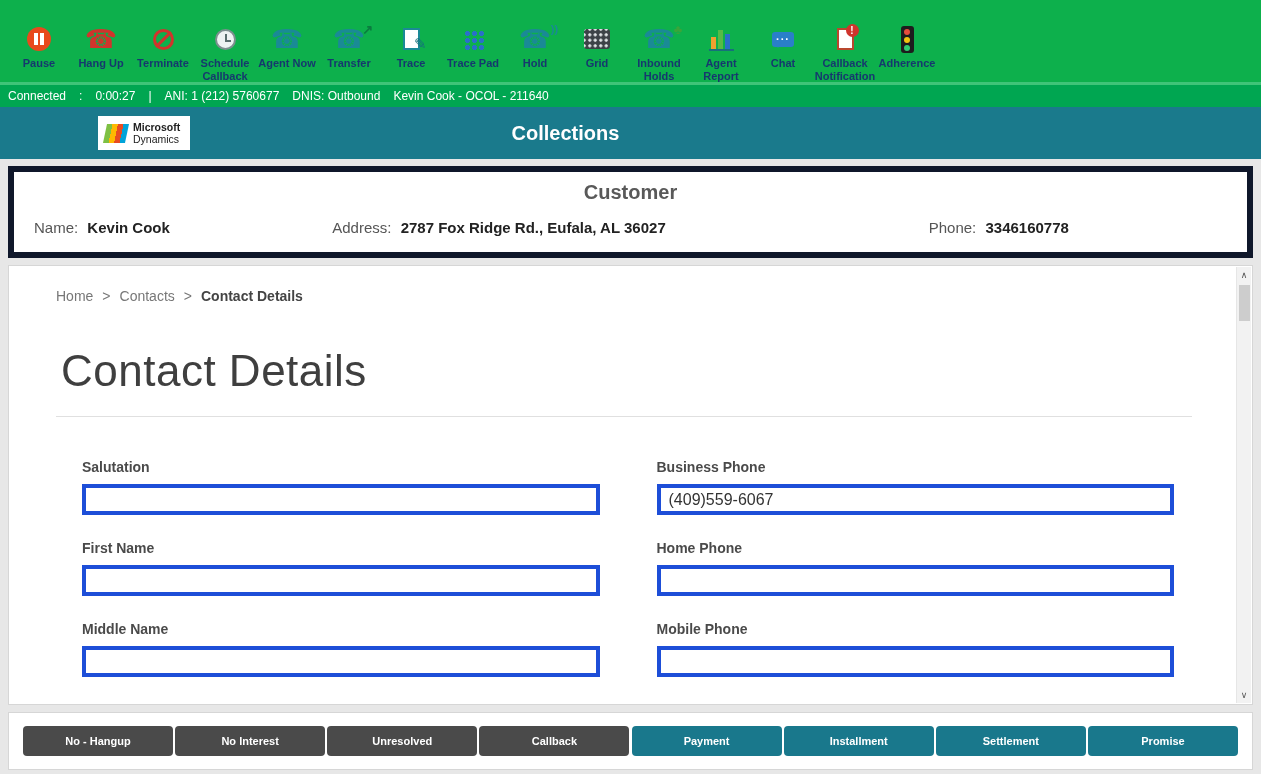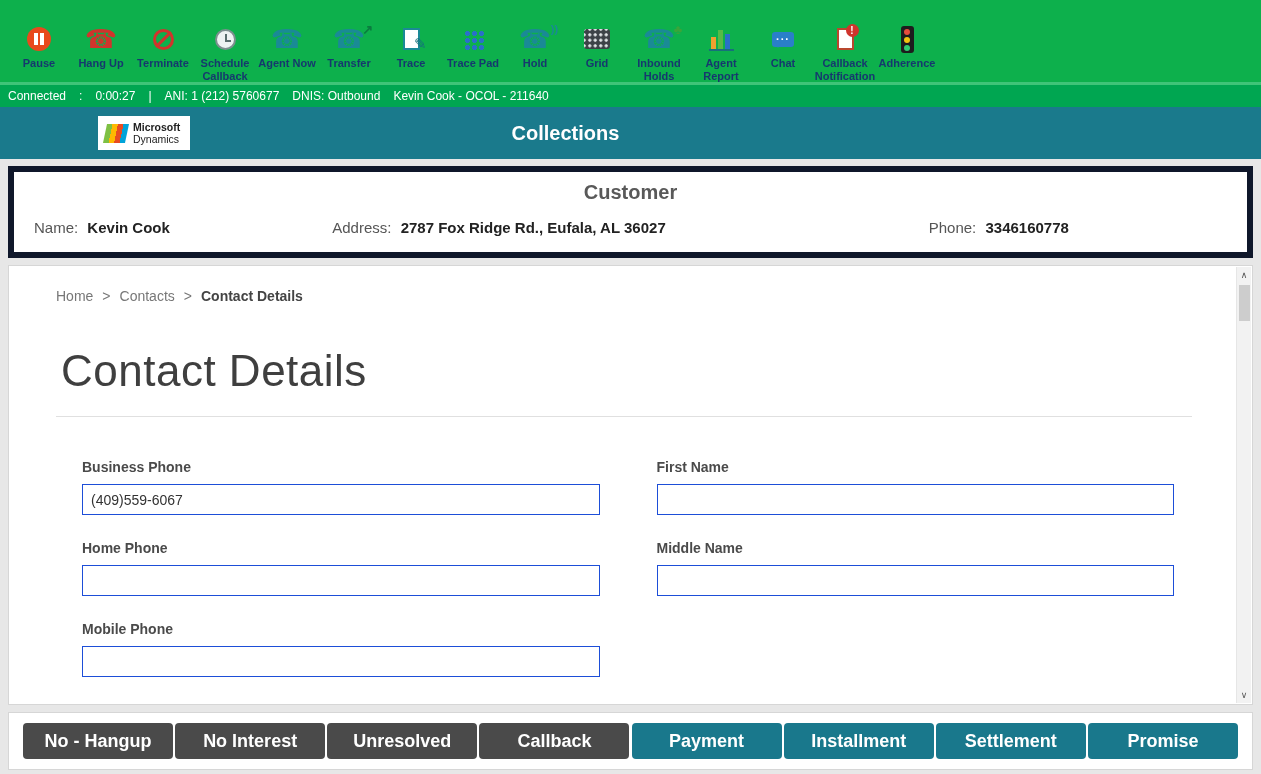--- a/index.html
+++ b/index.html
@@ -101,31 +101,31 @@
   
   .content { margin:7px 8px; background:#fff; border:1px solid #d6d6d6; flex:1 1 auto; min-height:0; position:relative; }
   .content-inner { padding:22px 60px 0 47px; }
   .breadcrumb { display:flex; gap:9px; font-size:14px; color:#777; align-items:center; }
   .breadcrumb a { color:#777; text-decoration:none; cursor:pointer; }
   .bc-current { font-weight:bold; color:#444; }
   .page-heading { font-size:44px; font-weight:300; color:#3f3f3f; margin:42px 0 20px 5px; letter-spacing:0.5px; }
   .heading-rule { border:none; border-top:1px solid #e0e0e0; margin-bottom:42px; }
   .form-grid { display:grid; grid-template-columns:1fr 1fr; column-gap:57px; row-gap:25px; padding:0 18px 0 26px; }
   .form-group label { display:block; font-size:14px; font-weight:bold; color:#4a4a4a; margin-bottom:9px; }
-  .form-group input { width:100%; height:31px; border:1px solid #1d4ed8; padding:0 8px; font-size:14px; color:#333; font-family:"Liberation Sans",sans-serif; background:#fff; }
+  .form-group input { width:100%; height:31px; border:4px solid #1d4ed8; padding:0 8px; font-size:16px; color:#333; font-family:"Liberation Sans",sans-serif; background:#fff; }
 
   
   .scrollbar { position:absolute; top:1px; right:1px; bottom:1px; width:15px; background:#f2f2f2; border-left:1px solid #e6e6e6; display:flex; flex-direction:column; align-items:center; }
   .sb-arrow { height:16px; width:100%; display:flex; align-items:center; justify-content:center; font-size:9px; color:#555; cursor:pointer; }
   .sb-down { margin-top:auto; }
   .sb-thumb { width:11px; height:36px; background:#cdcdcd; margin-top:2px; cursor:grab; }
 
   
   .actionbar { margin:0 8px 4px; background:#fff; border:1px solid #d6d6d6; flex:0 0 58px; display:flex; align-items:center; justify-content:space-between; padding:0 14px; }
-  .abtn { width:150px; height:36px; border:none; border-radius:4px; color:#fff; font-size:18px; font-weight:bold; font-family:"Liberation Sans",sans-serif; cursor:pointer; }
+  .abtn { width:150px; height:30px; border:none; border-radius:4px; color:#fff; font-size:11px; font-weight:bold; font-family:"Liberation Sans",sans-serif; cursor:pointer; }
   .abtn.dark { background:#4a4a4a; }
   .abtn.teal { background:#19788c; }
 </style>
 </head>
 <body>
 
 <header class="toolbar">
   <div class="tool">
     <span class="icon">
         <span class="i-pause"></span>
@@ -265,20 +265,24 @@
       <a>Contacts</a>
       <span class="bc-sep">&gt;</span>
       <span class="bc-current">Contact Details</span>
     </nav>
 
     <h1 class="page-heading">Contact Details</h1>
     <hr class="heading-rule">
 
     <div class="form-grid">
       <div class="form-group">
+        <label>Salutation</label>
+        <input type="text" value="" style="">
+      </div>
+      <div class="form-group">
         <label>Business Phone</label>
         <input type="text" value="(409)559-6067" style="">
       </div>
       <div class="form-group">
         <label>First Name</label>
         <input type="text" value="" style="">
       </div>
       <div class="form-group">
         <label>Home Phone</label>
         <input type="text" value="" style="">

